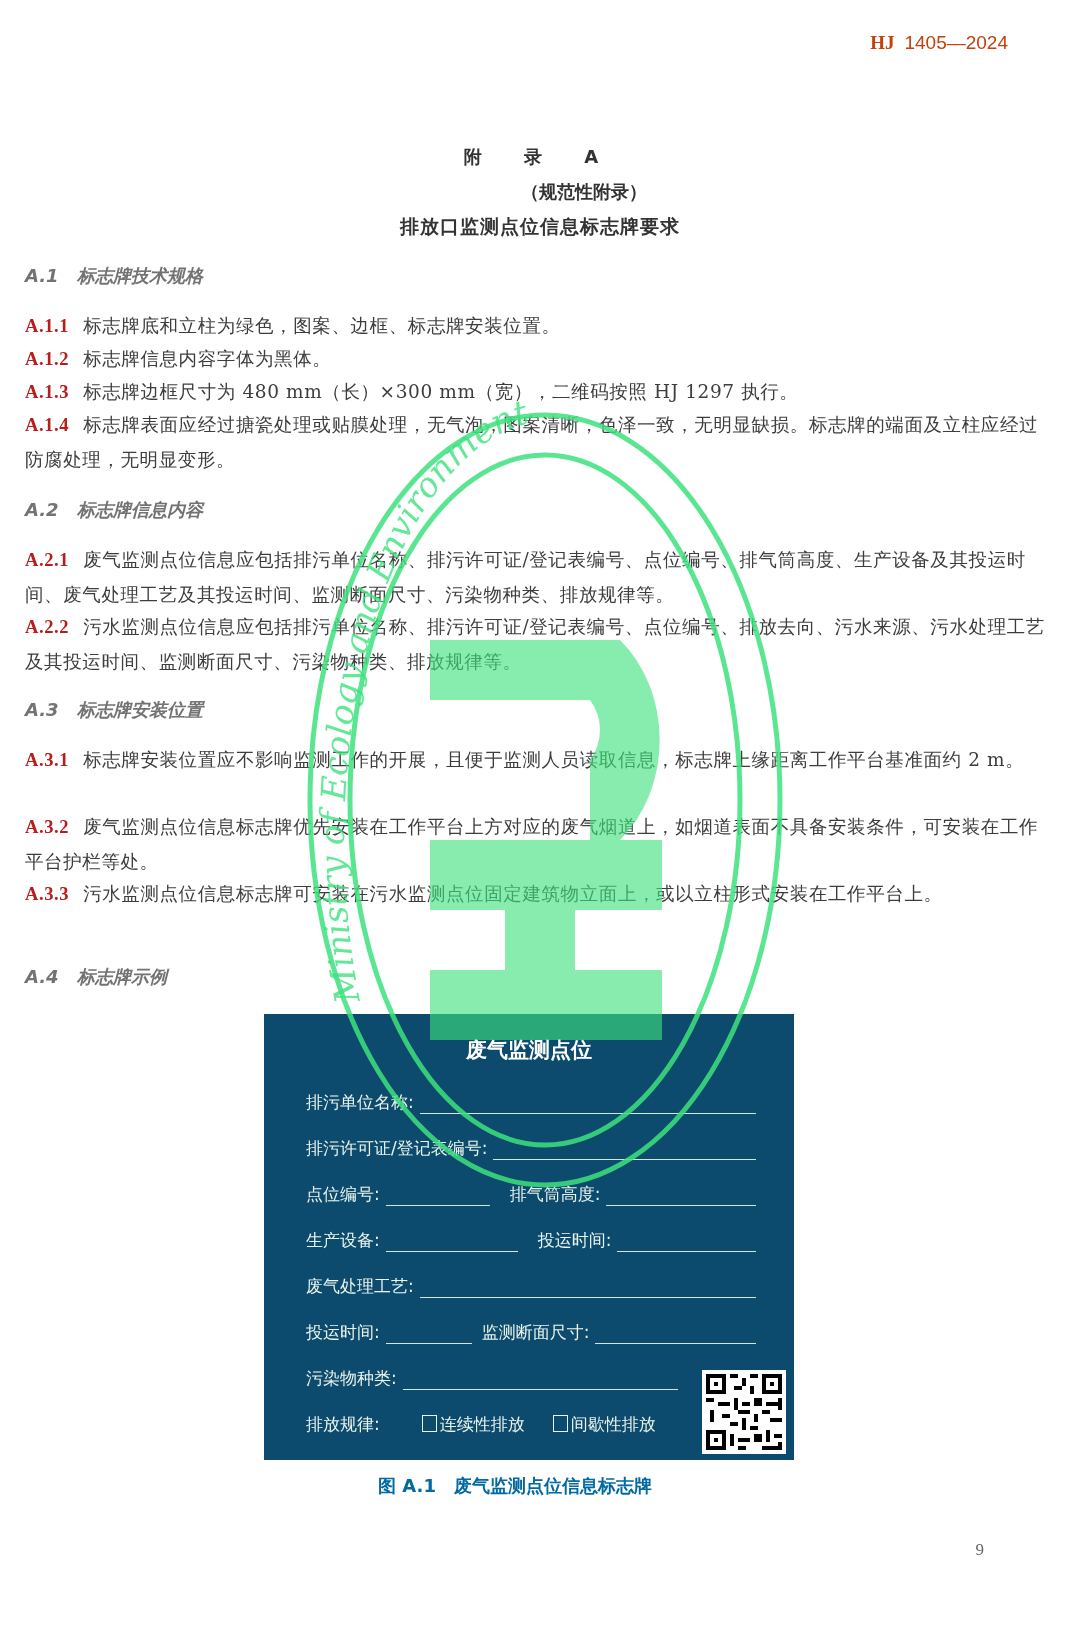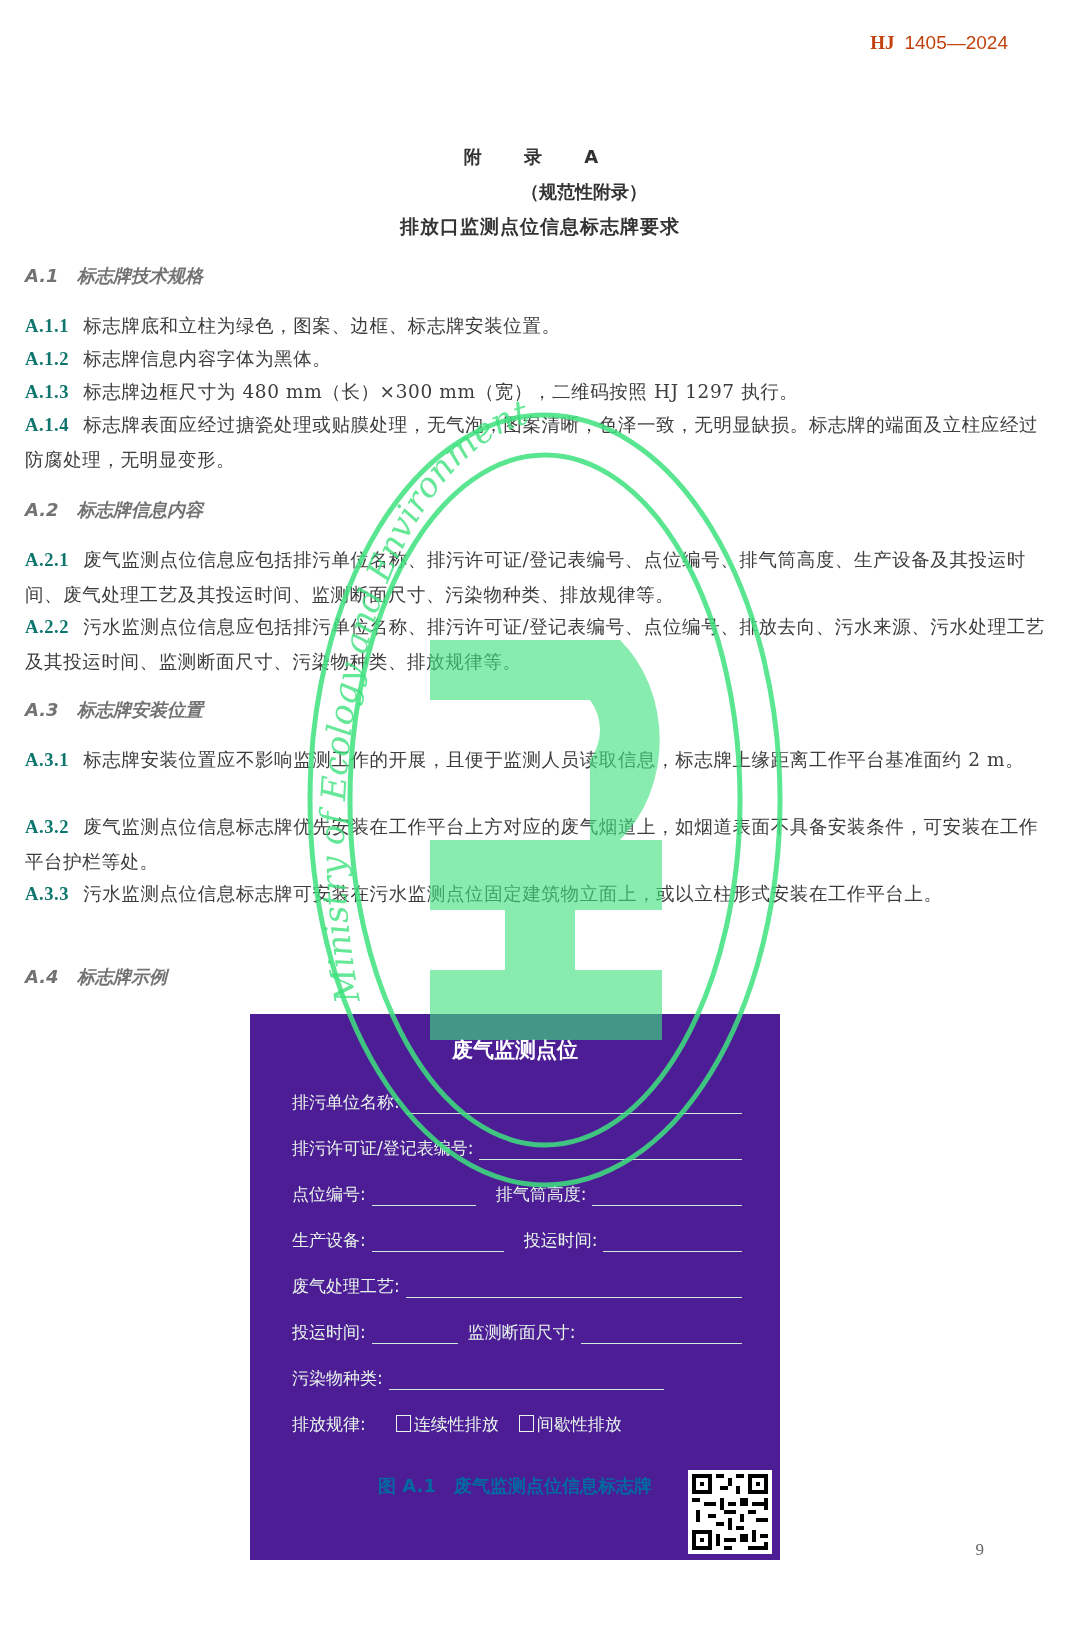--- a/index.html
+++ b/index.html
@@ -8,23 +8,23 @@
   .abs { position:absolute; }
   .docno { right:72px; top:32px; font-family:"Liberation Sans","DejaVu Sans",sans-serif; font-size:19px; color:#c2410c; }
   .docno b { font-family:"Liberation Serif",serif; font-weight:bold; margin-right:10px; }
   .center { left:0; width:1080px; text-align:center; font-family:"DejaVu Sans",sans-serif; font-weight:bold; color:#333; }
   .t1 { top:145px; font-size:18px; letter-spacing:18px; }
   .t2 { top:180px; font-size:18px;padding-left:44px; }
   .t3 { top:214px; font-size:19px; letter-spacing:1px; }
   .h2 { left:25px; font-family:"DejaVu Sans",sans-serif; font-weight:bold; font-size:18px; color:#737373;font-style:italic; }
   .h2 .num { display:inline-block; width:52px; }
   .p { left:25px; width:1025px; font-size:18.5px; line-height:33.5px; letter-spacing:0.6px; color:#3d3d3d; }
-  .p .num { font-family:"Liberation Serif",serif; font-weight:bold; margin-right:14px; color:#0f766e; }
+  .p .num { font-family:"Liberation Serif",serif; font-weight:bold; margin-right:14px; color:#b91c1c; }
   .wm { left:0; top:0; pointer-events:none; }
-  .sign { left:250px; top:1014px; width:530px; height:546px; background:#4c1d95; color:#e9f5ec;
+  .sign { left:264px; top:1014px; width:530px; height:446px; background:#0c4a6e; color:#e9f5ec;
           font-family:"DejaVu Sans",sans-serif; font-size:17px; }
   .sign .title { position:absolute; left:0; width:530px; top:22px; text-align:center; font-weight:bold; font-size:21px; color:#fff; }
   .row { position:absolute; left:42px; right:38px; display:flex; align-items:flex-end; height:24px; }
   .row .lbl { white-space:nowrap; }
   .line { border-bottom:1.5px solid #cfe9d6; height:14px; margin-left:6px; }
   .grow { flex:1; }
   .chk { display:inline-block; width:13px; height:15px; border:1.5px solid #e9f5ec; margin-right:3px; vertical-align:-2px; }
   .qr { position:absolute; right:8px; bottom:6px; width:84px; height:84px; background:#fff; }
   .caption { left:0; width:1030px; top:1474px; text-align:center; font-family:"DejaVu Sans",sans-serif; font-weight:bold; font-size:18px; color:#0369a1; }
   .pageno { right:96px; top:1540px; font-family:"Liberation Serif",serif; font-size:17px; color:#666; }
@@ -97,22 +97,22 @@
       <span class="line" style="width:86px"></span>
     <span class="lbl" style="margin-left:10px">监测断面尺寸:</span>
       <span class="line grow"></span>
   </div>
   <div class="row" style="top:352px; right:116px">
     <span class="lbl">污染物种类:</span>
       <span class="line grow"></span>
   </div>
   <div class="row" style="top:398px; right:116px">
     <span class="lbl">排放规律:</span>
-    <span class="lbl" style="margin-left:30px"><span class="chk"></span><span>连续性排放</span></span>
-    <span class="lbl" style="margin-left:20px"><span class="chk"></span><span>间歇性排放</span></span>
+    <span class="lbl" style="margin-left:42px"><span class="chk"></span><span>连续性排放</span></span>
+    <span class="lbl" style="margin-left:28px"><span class="chk"></span><span>间歇性排放</span></span>
   </div>
 
   <div class="qr">
     <svg width="84" height="84" viewBox="0 0 21 21" shape-rendering="crispEdges">
       <rect width="21" height="21" fill="#fff"></rect>
       <g fill="#000">
         <rect x="1" y="1" width="5" height="5"></rect>
           <rect x="2" y="2" width="3" height="3" fill="#fff"></rect>
           <rect x="3" y="3" width="1" height="1"></rect>
         <rect x="15" y="1" width="5" height="5"></rect>

